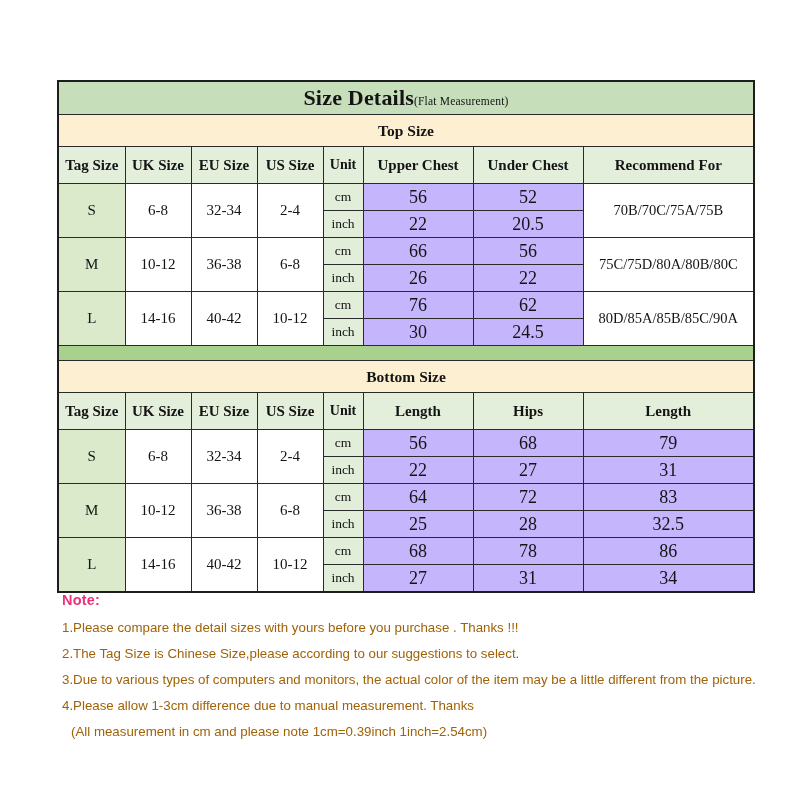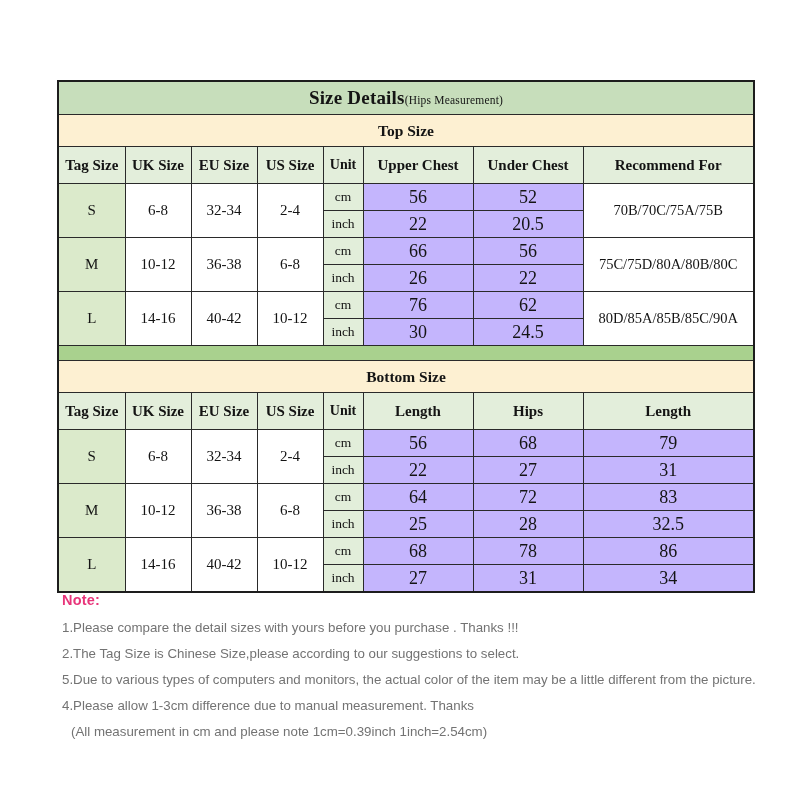--- a/index.html
+++ b/index.html
@@ -41,21 +41,21 @@
   }
 
   
   .title-row td {
     background: #c7debb;
     height: 32px;
     font-size: 16.5px;
     font-weight: bold;
     letter-spacing: .2px;
   }
-  .title-main { font-size: 19px; font-weight: bold; }
+  .title-main { font-size: 22px; font-weight: bold; }
   .title-sub  { font-size: 11.5px; font-weight: normal; }
 
   .section-row td {
     background: #fdf0d2;
     height: 31px;
     font-size: 15.5px;
     font-weight: bold;
   }
 
   .spacer-row td {
@@ -119,21 +119,21 @@
     font-family: "Liberation Sans", "DejaVu Sans", sans-serif;
   }
   .note-title {
     color: #e8357a;
     font-weight: bold;
     font-size: 14.5px;
     margin-bottom: 12px;
     letter-spacing: .2px;
   }
   .note-line {
-    color: #737373;
+    color: #a16207;
     font-size: 13.3px;
     line-height: 15px;
     margin-bottom: 11px;
     white-space: nowrap;
   }
   .note-line.indent { padding-left: 9px; }
 </style>
 </head>
 <body>
 
@@ -147,21 +147,21 @@
         <col class="c-us">
       <col class="c-unit">
         <col class="c-m1">
         <col class="c-m2">
         <col class="c-m3">
     </colgroup>
     <tbody>
 
       <tr class="title-row">
         <td colspan="8">
-          <span class="title-main">Size Details</span><span class="title-sub">(Hips Measurement)</span>
+          <span class="title-main">Size Details</span><span class="title-sub">(Flat Measurement)</span>
         </td>
       </tr>
 
       <tr class="section-row">
         <td colspan="8">Top Size</td>
       </tr>
 
       <tr class="head-row">
         <td>Tag Size</td>
         <td>UK Size</td>
@@ -291,18 +291,18 @@
         <td class="val-cell">34</td>
       </tr>
 
     </tbody>
   </table>
 
   <div class="notes">
     <div class="note-title">Note:</div>
     <div class="note-line">1.Please compare the detail sizes with yours before you purchase . Thanks !!!</div>
     <div class="note-line">2.The Tag Size is Chinese Size,please according to our suggestions to select.</div>
-    <div class="note-line">5.Due to various types of computers and monitors, the actual color of the item may be a little different from the picture.</div>
+    <div class="note-line">3.Due to various types of computers and monitors, the actual color of the item may be a little different from the picture.</div>
     <div class="note-line">4.Please allow 1-3cm difference due to manual measurement. Thanks</div>
     <div class="note-line indent">(All measurement in cm and please note 1cm=0.39inch 1inch=2.54cm)</div>
   </div>
 
 </div>
 
 </body></html>

